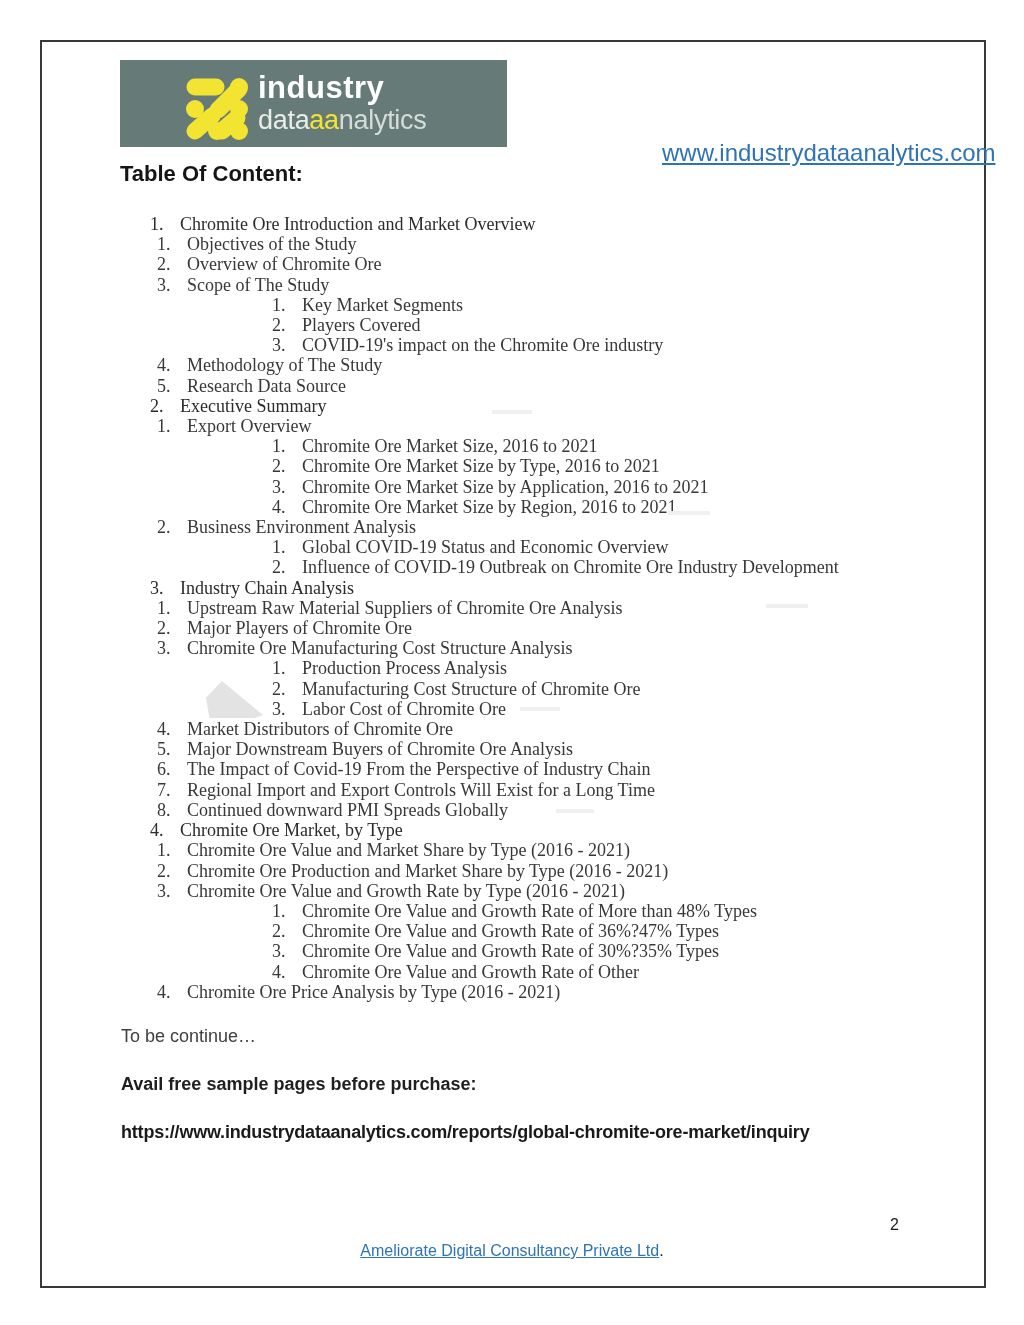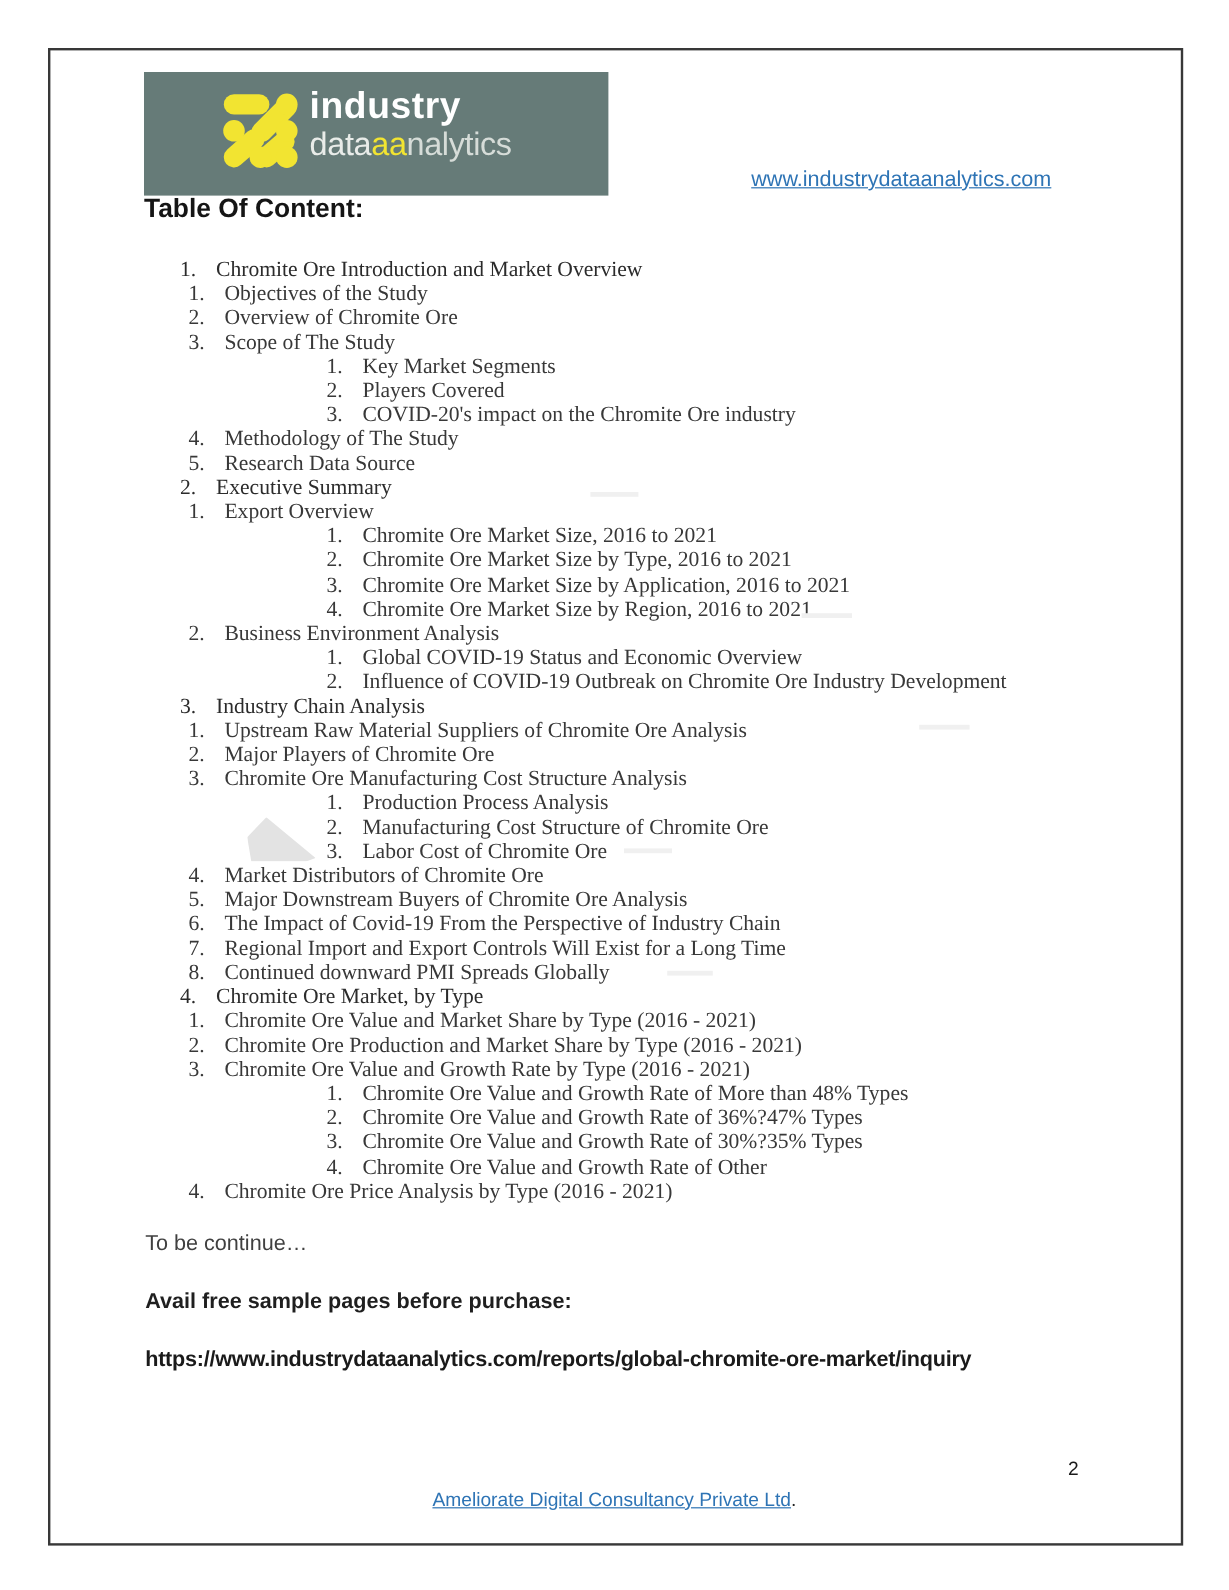--- a/index.html
+++ b/index.html
@@ -7,37 +7,37 @@
     width:1024px;height:1325px;background:#ffffff;position:relative;
     font-family:"Liberation Sans", sans-serif;color:#222;
     overflow:hidden;
   }
   .page-border{
     position:absolute;left:40px;top:40px;width:942px;height:1244px;
     border:2px solid #383838;background:#fff;
   }
   
   .logo{
-    position:absolute;left:120px;top:60px;width:387px;height:103px;
+    position:absolute;left:120px;top:60px;width:387px;height:87px;
     background:var(--logo-bg,#667b78);
     display:flex;align-items:center;
   }
   .logo-icon{position:absolute;left:62px;top:14px;width:68px;height:68px;}
   .logo-text{position:absolute;left:138px;top:12px;line-height:1;}
   .logo-line1{
     font-size:31px;font-weight:bold;color:#ffffff;letter-spacing:0.5px;
     display:block;margin-bottom:4px;
   }
   .logo-line2{font-size:27px;font-weight:400;letter-spacing:-0.3px;display:block;}
   .logo-line2 .p1{color:#e9ece9;}
   .logo-line2 .p2{color:var(--dot-yellow,#f2e431);}
   .logo-line2 .p3{color:#d6dcd8;}
   
   .site-link{
-    position:absolute;left:626px;top:139px;font-size:18px;
+    position:absolute;left:662px;top:139px;font-size:24px;
     color:var(--link-blue,#2e74b5);text-decoration:underline;cursor:pointer;
   }
   
   .page-title{
     position:absolute;left:120px;top:161px;font-size:22px;font-weight:bold;color:#151515;
   }
   
   .toc-list{
     position:absolute;left:40px;top:214px;width:912px;
     font-family:"Liberation Serif","DejaVu Serif",serif;
@@ -115,21 +115,21 @@
 
 <div class="page-title">Table Of Content:</div>
 
 <div class="toc-list">
     <div class="toc-row lvl0 bold"><span class="toc-num">1.</span><span>Chromite Ore Introduction and Market Overview</span></div>
     <div class="toc-row lvl1"><span class="toc-num">1.</span><span>Objectives of the Study</span></div>
     <div class="toc-row lvl1"><span class="toc-num">2.</span><span>Overview of Chromite Ore</span></div>
     <div class="toc-row lvl1"><span class="toc-num">3.</span><span>Scope of The Study</span></div>
     <div class="toc-row lvl2"><span class="toc-num">1.</span><span>Key Market Segments</span></div>
     <div class="toc-row lvl2"><span class="toc-num">2.</span><span>Players Covered</span></div>
-    <div class="toc-row lvl2"><span class="toc-num">3.</span><span>COVID-20's impact on the Chromite Ore industry</span></div>
+    <div class="toc-row lvl2"><span class="toc-num">3.</span><span>COVID-19's impact on the Chromite Ore industry</span></div>
     <div class="toc-row lvl1"><span class="toc-num">4.</span><span>Methodology of The Study</span></div>
     <div class="toc-row lvl1"><span class="toc-num">5.</span><span>Research Data Source</span></div>
     <div class="toc-row lvl0 bold"><span class="toc-num">2.</span><span>Executive Summary</span></div>
     <div class="toc-row lvl1"><span class="toc-num">1.</span><span>Export Overview</span></div>
     <div class="toc-row lvl2"><span class="toc-num">1.</span><span>Chromite Ore Market Size, 2016 to 2021</span></div>
     <div class="toc-row lvl2"><span class="toc-num">2.</span><span>Chromite Ore Market Size by Type, 2016 to 2021</span></div>
     <div class="toc-row lvl2"><span class="toc-num">3.</span><span>Chromite Ore Market Size by Application, 2016 to 2021</span></div>
     <div class="toc-row lvl2"><span class="toc-num">4.</span><span>Chromite Ore Market Size by Region, 2016 to 2021</span></div>
     <div class="toc-row lvl1"><span class="toc-num">2.</span><span>Business Environment Analysis</span></div>
     <div class="toc-row lvl2"><span class="toc-num">1.</span><span>Global COVID-19 Status and Economic Overview</span></div>

